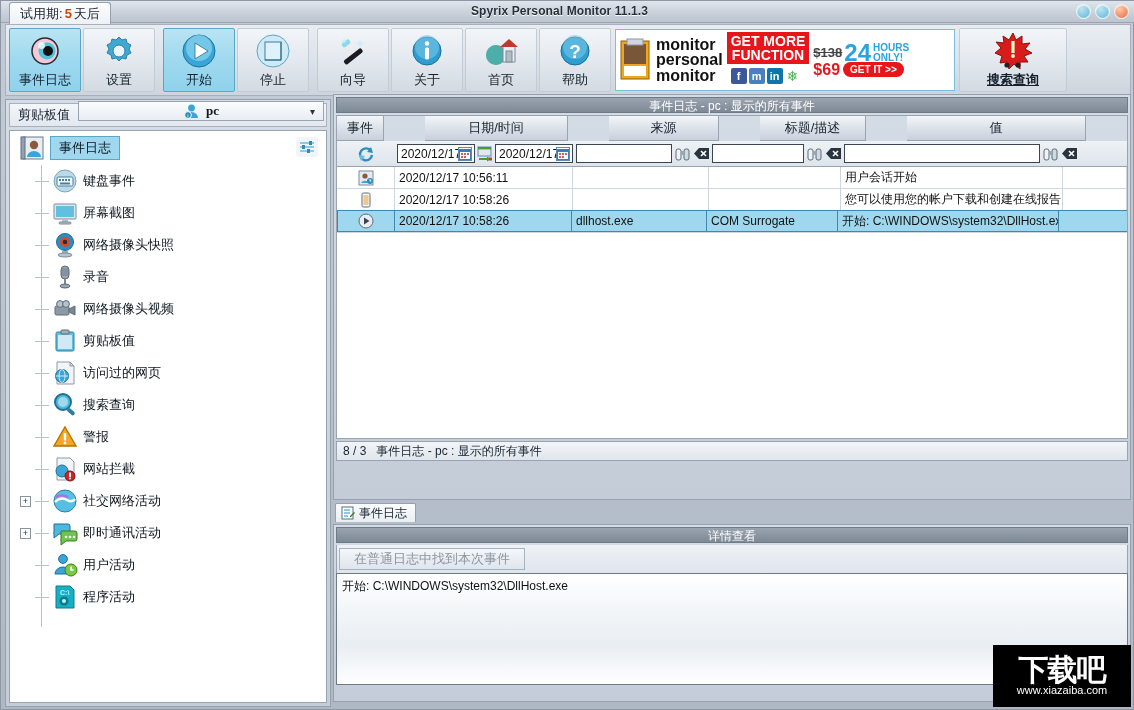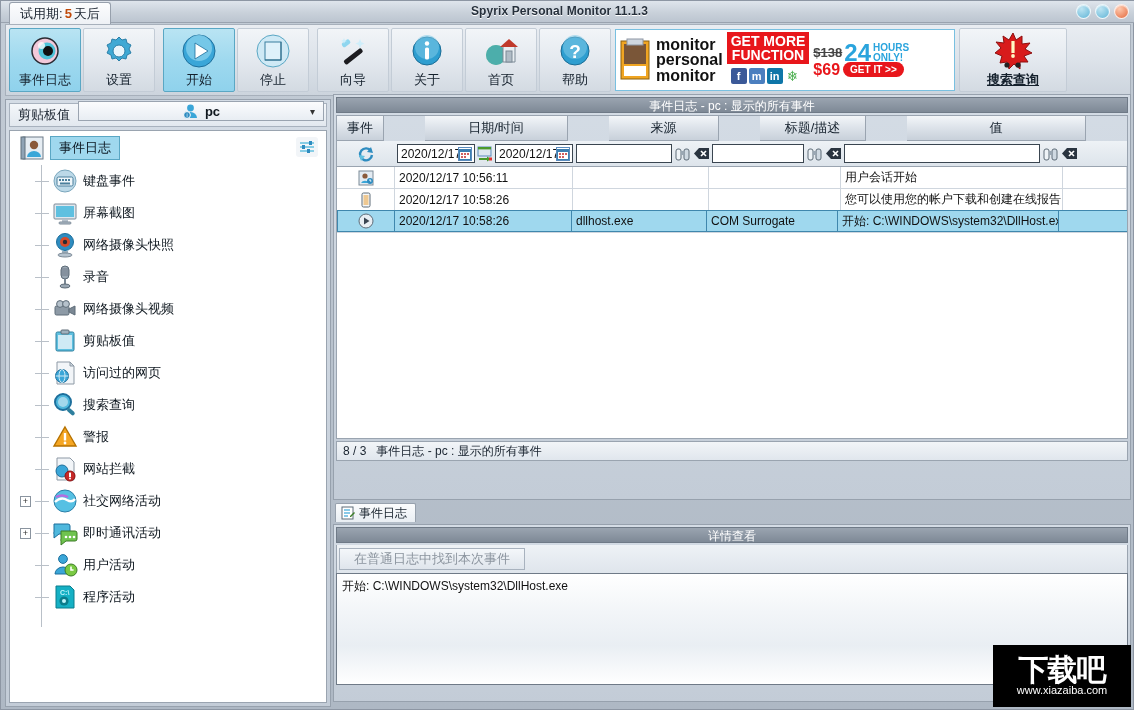--- a/index.html
+++ b/index.html
@@ -127,21 +127,21 @@
   #userbar {
     height: 24px; display: flex; align-items: center;
     background: linear-gradient(180deg,#f4f7fa,#e2e8ef);
     border: 1px solid #a8b2be;
   }
   #userbar .ulabel { padding: 0 8px; font-size: 13px; color:#1a2430; }
   #userbar .combo {
     flex: 1; height: 20px; margin: 0 2px 8px 0;
     background: linear-gradient(180deg,#fbfcfd,#e8edf3);
     border: 1px solid #9aa4b0;
-    display:flex; align-items:center; justify-content:center; position: relative;
+    display:flex; align-items:center; justify-content:center; position: relative; font-family: Liberation Serif, serif;
   }
   #userbar .combo .uname { font-size: 13px; font-weight:bold; color:#10181f; margin-left: 6px; }
   #userbar .combo .chev { position:absolute; right: 8px; font-size: 10px; color:#333; }
 
   #tree {
     position: absolute; left: 3px; top: 30px; right: 3px; bottom: 3px;
     background: #fff; border: 1px solid #9aa4b0;
     overflow: hidden;
   }
   .tnode {

